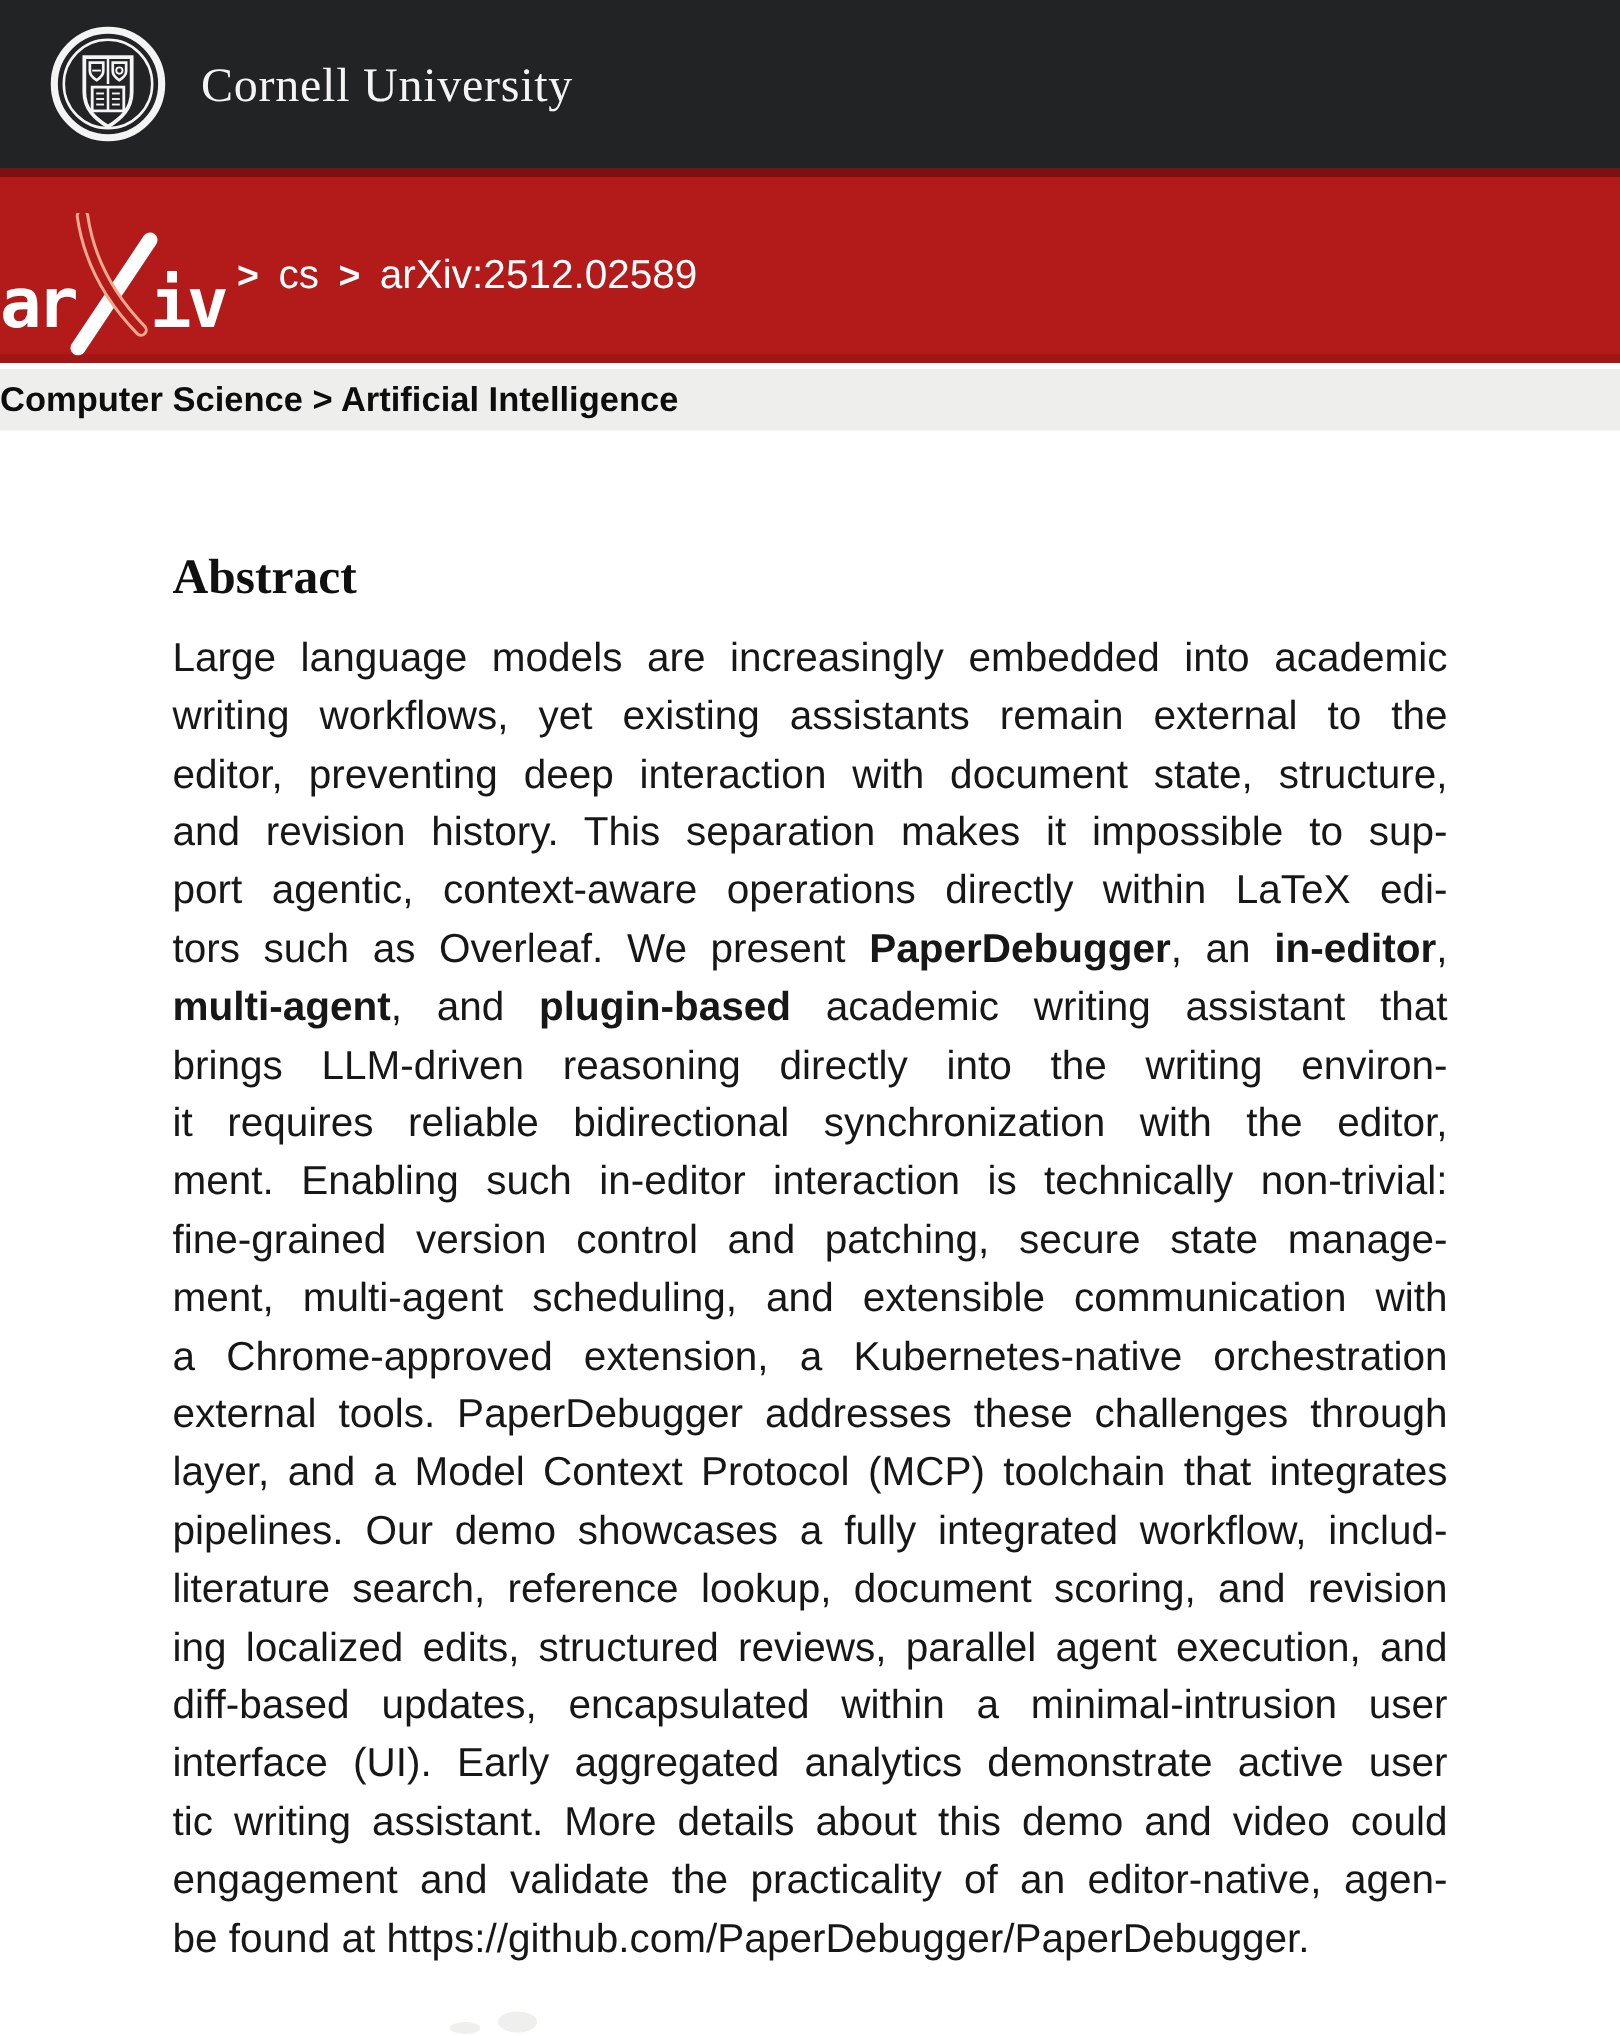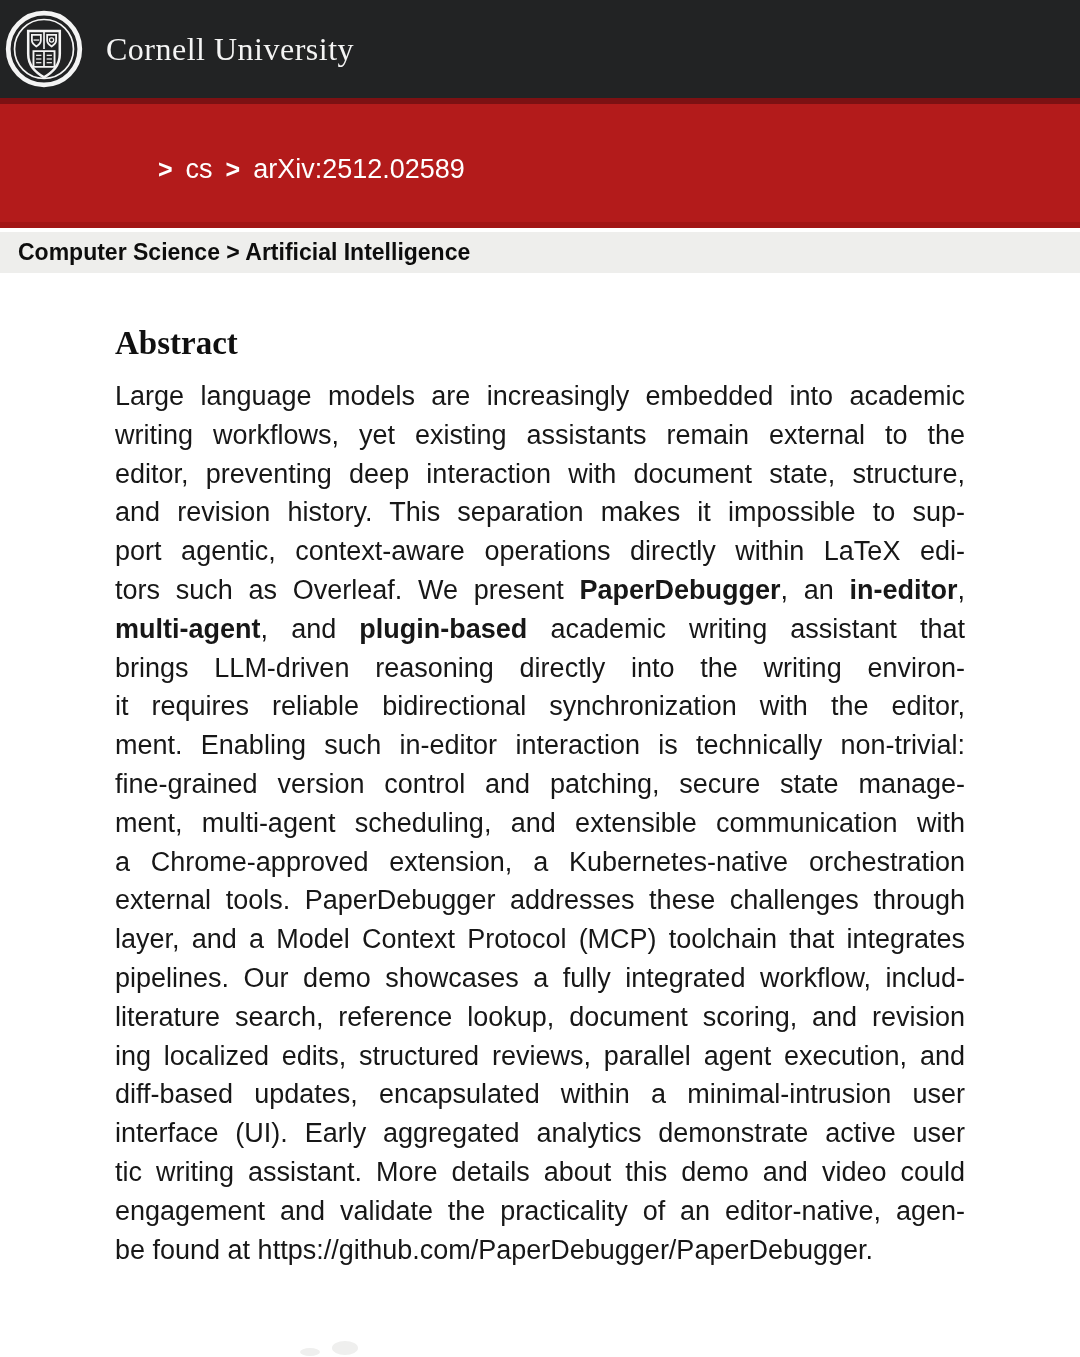--- a/index.html
+++ b/index.html
@@ -6,25 +6,25 @@
   body {
     width: 1080px; height: 1357px;
     background: #ffffff;
     overflow: hidden;
     position: relative;
     font-family: "Liberation Sans", sans-serif;
   }
 
   
   .cu-bar {
-    height: 98px;
+    height: 112px;
     background: var(--header-bg, #222324);
     display: flex;
     align-items: center;
-    padding-left: 4px;
+    padding-left: 32px;
     box-sizing: border-box;
   }
   .cu-seal { width: 80px; height: 80px; }
   .cu-seal svg { display: block; }
   .cu-name {
     color: #f4f4f4;
     font-family: "Liberation Serif", serif;
     font-size: 32px;
     margin-left: 22px;
     letter-spacing: 0.5px;
@@ -53,31 +53,30 @@
   .bc-sep { font-weight: 700; font-size: 25px; }
   .bc-link { font-size: 27px; color: #ffffff; text-decoration: none; cursor: pointer; }
 
   
   .subject-bar {
     margin-top: 4px;
     height: 41px;
     background: var(--subject-bg, #eeeeec);
     display: flex;
     align-items: center;
-    padding-left: 18px;
     box-sizing: border-box;
   }
   .subject-text {
     font-size: 23px;
     font-weight: 700;
     color: #0d0d0d;
   }
 
   
-  main { padding: 50px 0 0 115px; width: 850px; box-sizing: content-box; }
+  main { padding: 78px 0 0 115px; width: 850px; box-sizing: content-box; }
   .abs-heading {
     font-family: "Liberation Serif", serif;
     font-size: 33px;
     font-weight: 700;
     color: #101010;
     line-height: 40px;
     margin: 0 0 14px 0;
   }
   .abs-text {
     font-family: Liberation Sans, sans-serif;
@@ -123,20 +122,31 @@
       <line x1="40.5" y1="47.5" x2="45.5" y2="47.5" stroke="#f4f4f4" stroke-width="1.2"></line>
       <line x1="40.5" y1="51" x2="45.5" y2="51" stroke="#f4f4f4" stroke-width="1.2"></line>
     </svg>
   </div>
   <div class="cu-name">Cornell University</div>
 </header>
 
 <div class="red-divider"></div>
 
 <div class="arxiv-banner">
+  <a class="arxiv-logo">
+    <svg width="160" height="95" viewBox="0 0 160 95" aria-hidden="true">
+      <text x="0" y="76" font-family="DejaVu Sans Mono, monospace" font-weight="700" font-size="46" letter-spacing="-3" fill="#ffffff">ar</text>
+
+      <line x1="52" y1="90" x2="100" y2="18" stroke="#ffffff" stroke-width="10" stroke-linecap="round"></line>
+
+      <path d="M 55 2 Q 61 44 94 78" fill="none" stroke="#f0a88e" stroke-width="9" stroke-linecap="round"></path>
+      <path d="M 55 2 Q 61 44 94 78" fill="none" stroke="#b31b1b" stroke-width="5" stroke-linecap="round"></path>
+      <text x="100" y="76" font-family="DejaVu Sans Mono, monospace" font-weight="700" font-size="46" letter-spacing="-3" fill="#ffffff">iv</text>
+    </svg>
+  </a>
   <nav class="breadcrumb">
     <span class="bc-sep">&gt;</span>
     <a class="bc-link">cs</a>
     <span class="bc-sep">&gt;</span>
     <a class="bc-link">arXiv:2512.02589</a>
   </nav>
 </div>
 
 <div class="subject-bar">
   <span class="subject-text">Computer Science &gt; Artificial Intelligence</span>

